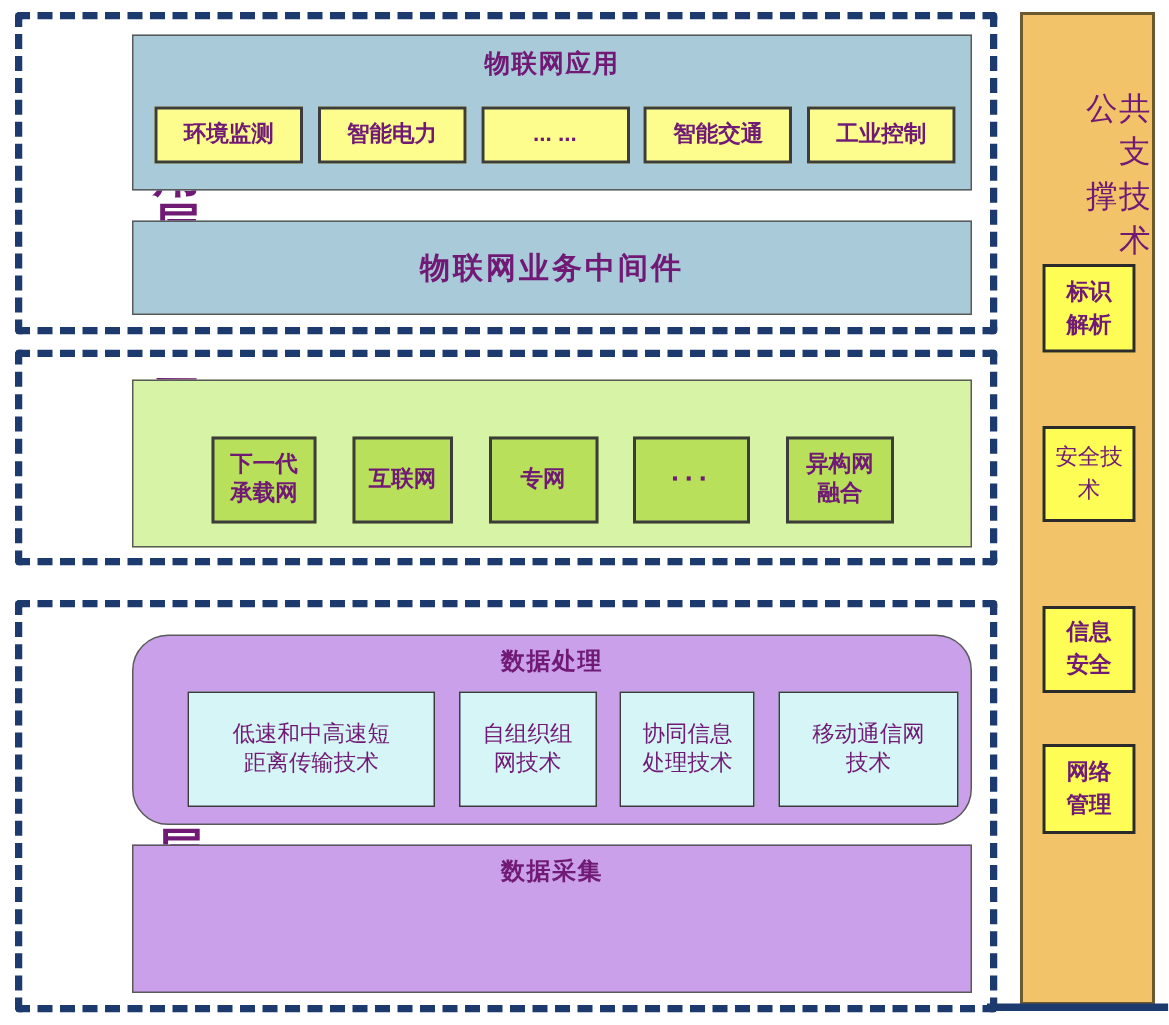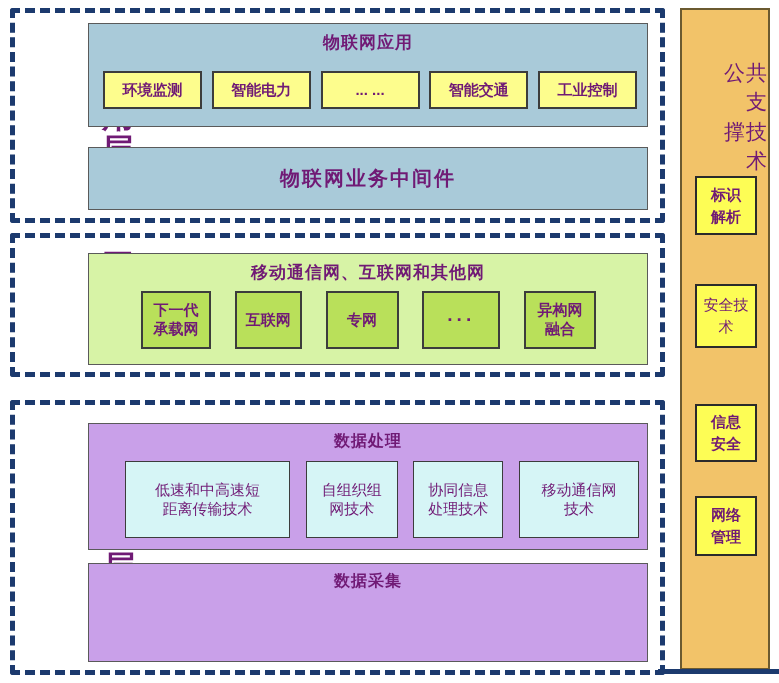--- a/index.html
+++ b/index.html
@@ -24,21 +24,21 @@
   #label-net   { left:99px;  top:250px; }
   #label-sense { left:101px; top:483px; }
 
   .container { position:absolute; border:1px solid #5a5a5a; }
   .c-title { text-align:center; font-weight:bold; font-size:17px; padding-top:7px; letter-spacing:1px; }
   #app-box1   { left:88px; top:23px;  width:560px; height:104px; background:var(--app-fill,#a9cad9); }
   #app-box2   { left:88px; top:147px; width:560px; height:63px;  background:var(--app-fill,#a9cad9);
                 display:flex; align-items:center; justify-content:center; }
   #app-box2 .mid-title { font-size:20px; font-weight:bold; letter-spacing:2px; }
   #net-box    { left:88px; top:253px; width:560px; height:112px; background:var(--net-fill,#d7f3a6); }
-  #sense-box1 { left:88px; top:423px; width:560px; height:127px; background:var(--sense-fill,#c9a0e9); }
+  #sense-box1 { left:88px; top:423px; width:560px; height:127px; background:var(--sense-fill,#c9a0e9);border-radius:24px; }
   #sense-box1 .c-title { font-size:16px; }
   #sense-box2 { left:88px; top:563px; width:560px; height:99px;  background:var(--sense-fill,#c9a0e9); }
   #sense-box2 .c-title { font-size:16px; }
 
   .row { position:absolute; display:flex; justify-content:space-between; align-items:stretch; }
   .box {
     display:flex; align-items:center; justify-content:center; text-align:center;
     border:2px solid #3c3c3c; font-size:15px; white-space:pre-line; line-height:1.25;
   }
   #app-row { left:14px; right:10px; top:47px; height:38px; }
@@ -101,21 +101,20 @@
       <div class="box">智能交通</div>
       <div class="box">工业控制</div>
     </div>
   </div>
 
   <div class="container" id="app-box2">
     <div class="mid-title">物联网业务中间件</div>
   </div>
 
   <div class="container" id="net-box">
-    <div class="c-title">移动通信网、互联网和其他网</div>
     <div class="row" id="net-row">
       <div class="box">下一代
 承载网</div>
       <div class="box">互联网</div>
       <div class="box">专网</div>
       <div class="box">···</div>
       <div class="box">异构网
 融合</div>
     </div>
   </div>

